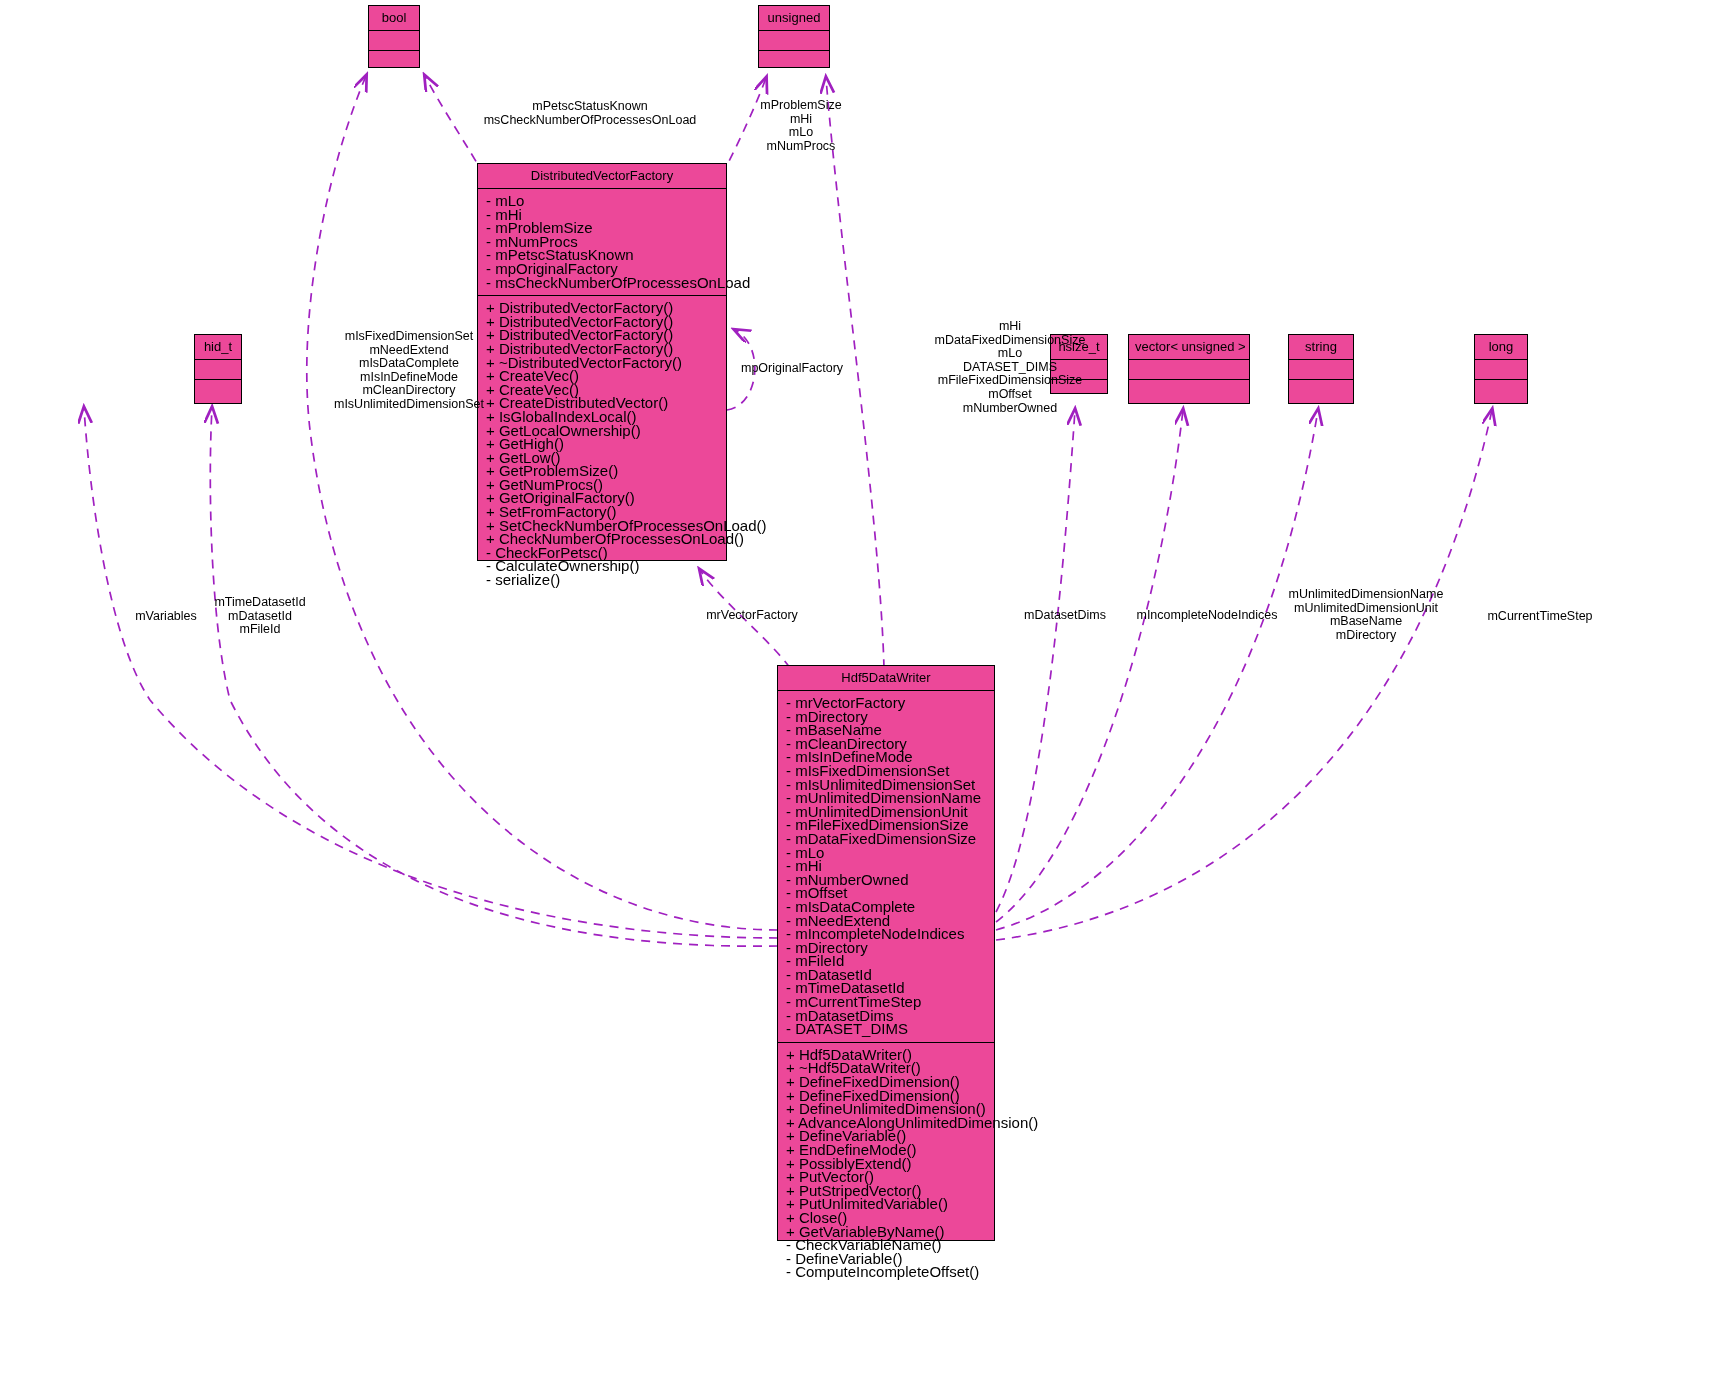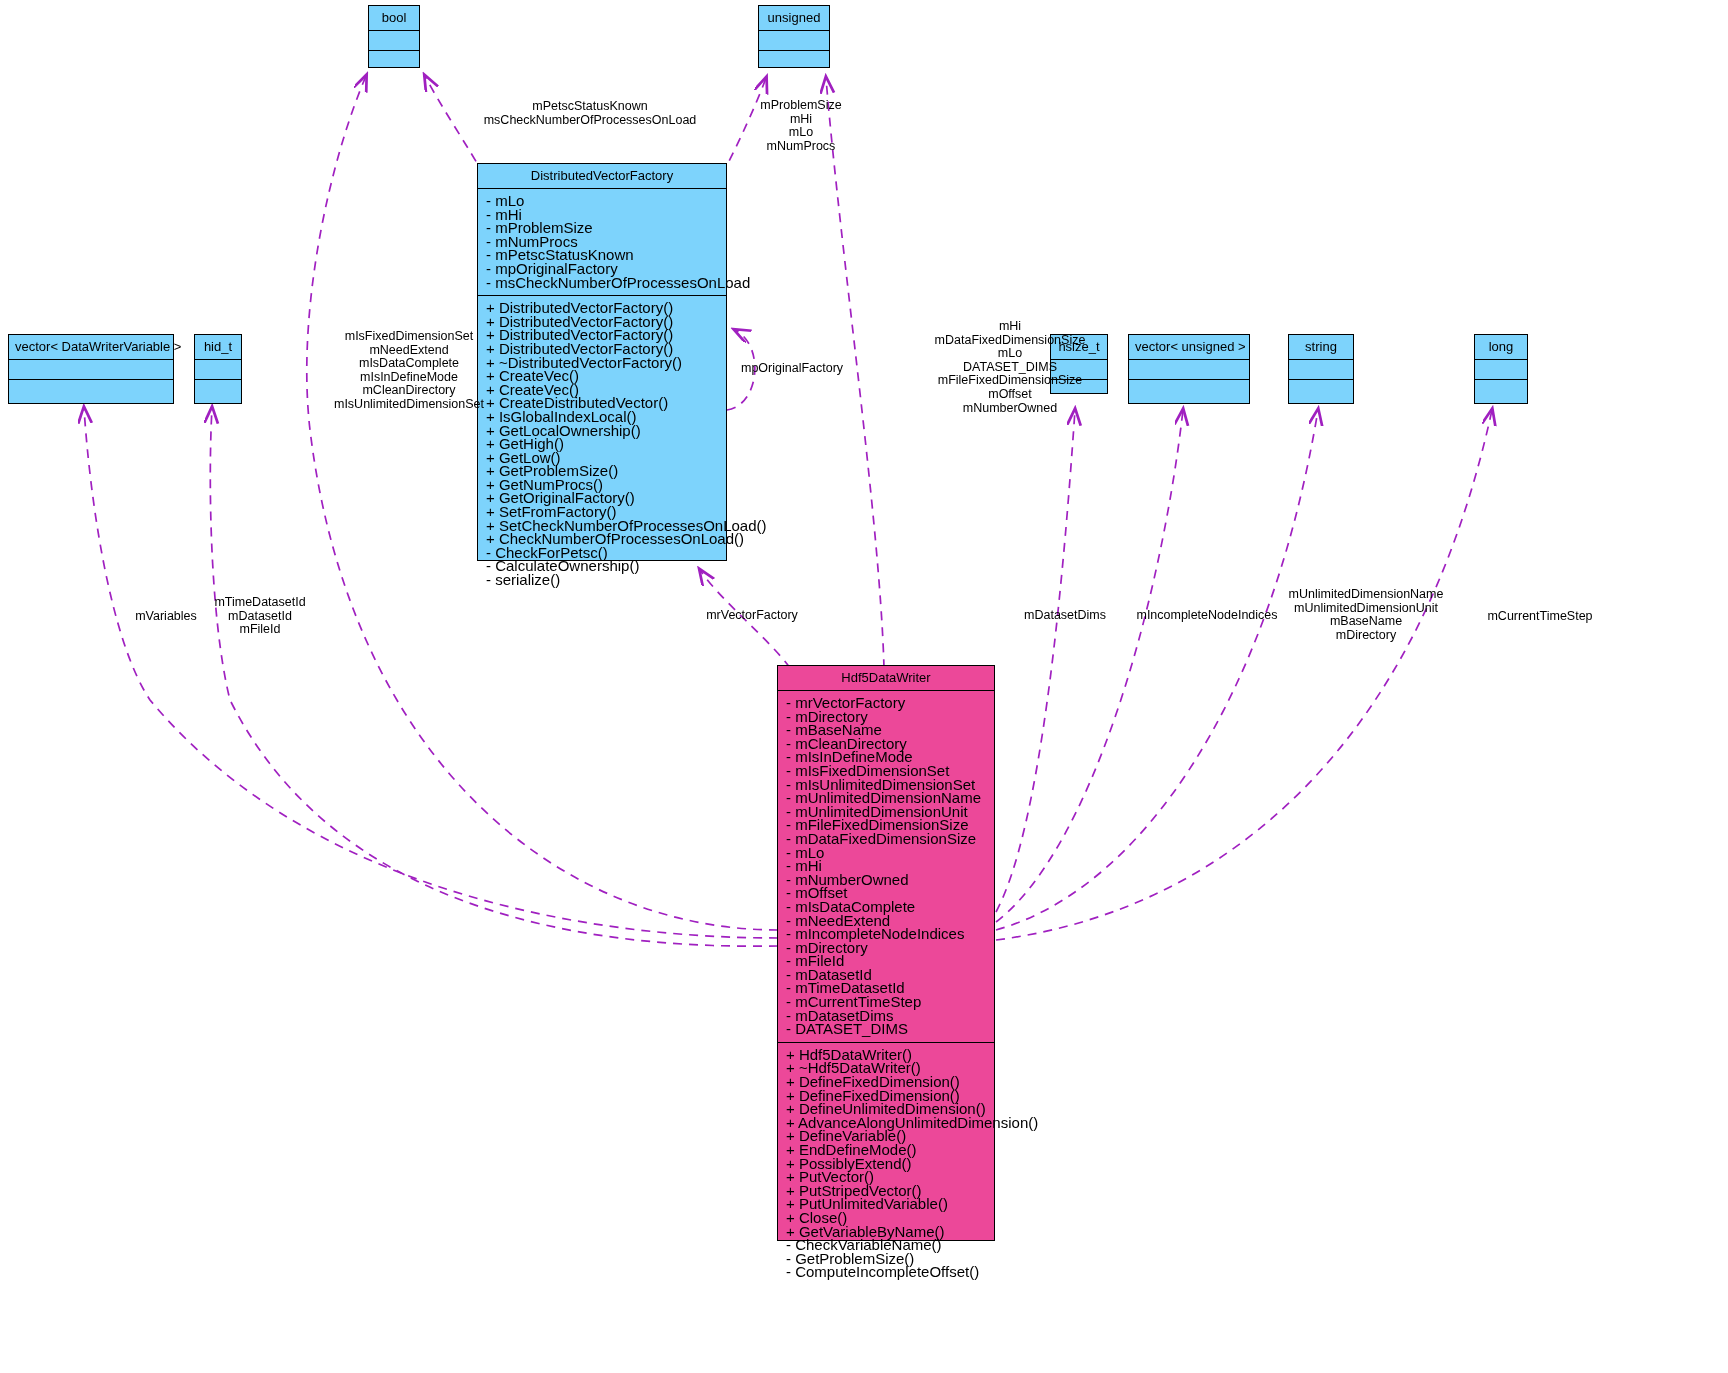--- a/index.html
+++ b/index.html
@@ -24,21 +24,21 @@
   svg.edges {
     position: absolute;
     left: 0; top: 0;
     width: 1728px;
     height: 1373px;
     pointer-events: none;
   }
   .uml-box {
     position: absolute;
     border: 1px solid #000000;
-    background: #7dd3fc;
+    background: #ec4899;
     box-sizing: border-box;
   }
   .uml-box.highlight {
     background: #ec4899;
   }
   .uml-title {
     text-align: center;
     font-size: 13px;
     line-height: 15px;
     padding: 4px 6px 5px 6px;
@@ -152,25 +152,20 @@
         <div class="uml-row">+ GetOriginalFactory()</div>
         <div class="uml-row">+ SetFromFactory()</div>
         <div class="uml-row">+ SetCheckNumberOfProcessesOnLoad()</div>
         <div class="uml-row">+ CheckNumberOfProcessesOnLoad()</div>
         <div class="uml-row">- CheckForPetsc()</div>
         <div class="uml-row">- CalculateOwnership()</div>
         <div class="uml-row">- serialize()</div>
       </div>
   </div>
 
-  <div class="uml-box" style="left:8px; top:334px; width:166px; height:70px;">
-    <div class="uml-title">vector&lt; DataWriterVariable &gt;</div>
-    <div class="uml-section empty divided"></div>
-    <div class="uml-section empty"></div>
-  </div>
 
   <div class="uml-box" style="left:194px; top:334px; width:48px; height:70px;">
     <div class="uml-title">hid_t</div>
     <div class="uml-section empty divided"></div>
     <div class="uml-section empty"></div>
   </div>
 
   <div class="uml-box" style="left:1050px; top:334px; width:58px; height:60px;">
     <div class="uml-title">hsize_t</div>
     <div class="uml-section empty divided"></div>
@@ -233,21 +228,21 @@
         <div class="uml-row">+ AdvanceAlongUnlimitedDimension()</div>
         <div class="uml-row">+ DefineVariable()</div>
         <div class="uml-row">+ EndDefineMode()</div>
         <div class="uml-row">+ PossiblyExtend()</div>
         <div class="uml-row">+ PutVector()</div>
         <div class="uml-row">+ PutStripedVector()</div>
         <div class="uml-row">+ PutUnlimitedVariable()</div>
         <div class="uml-row">+ Close()</div>
         <div class="uml-row">+ GetVariableByName()</div>
         <div class="uml-row">- CheckVariableName()</div>
-        <div class="uml-row">- GetProblemSize()</div>
+        <div class="uml-row">- DefineVariable()</div>
         <div class="uml-row">- ComputeIncompleteOffset()</div>
       </div>
   </div>
 
   <div class="edge-label center" style="left:430px; top:100px; width:320px;">
       <div class="uml-row">mPetscStatusKnown</div>
       <div class="uml-row">msCheckNumberOfProcessesOnLoad</div>
     </div>
 
   <div class="edge-label center" style="left:718px; top:99px; width:166px;">

